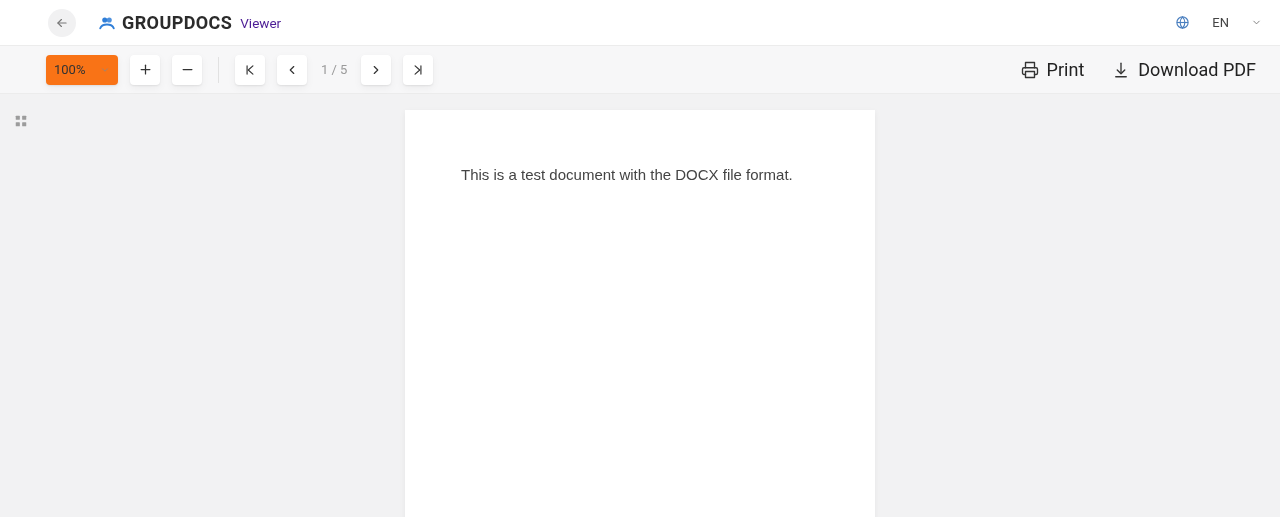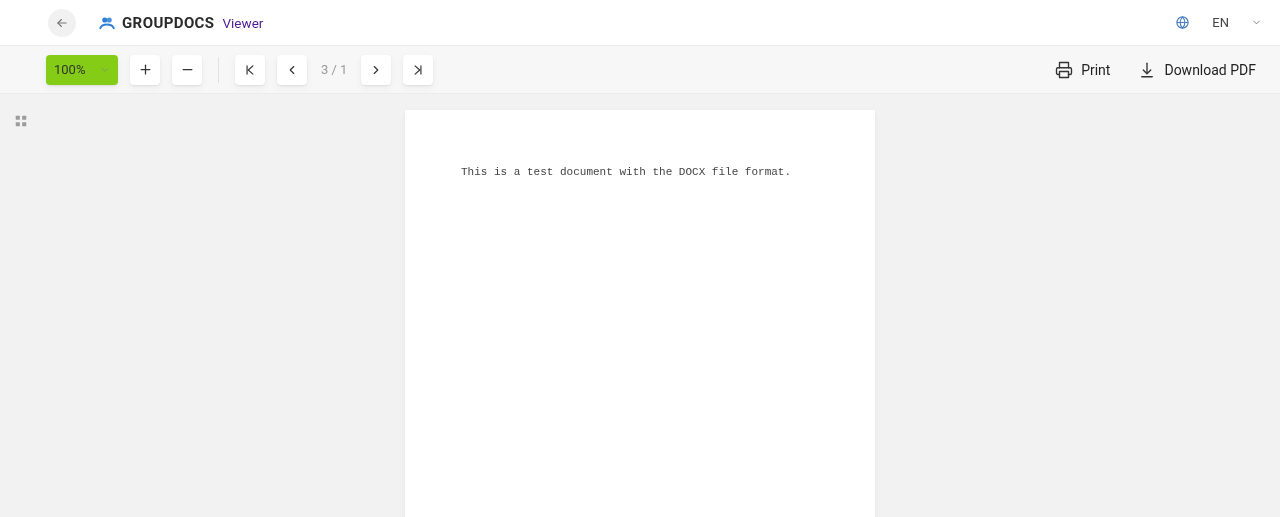--- a/index.html
+++ b/index.html
@@ -31,21 +31,21 @@
     margin-left: 38px;
     cursor: pointer;
   }
   .logo-block {
     display: flex;
     align-items: center;
     margin-left: 22px;
   }
   .logo-svg { width: 18px; height: 18px; }
   .brand-name {
-    font-size: 15px;
+    font-size: 18px;
     font-weight: 700;
     letter-spacing: 0.4px;
     margin-left: 6px;
     color: #2b2b2b;
   }
   .app-name {
     font-size: 13.5px;
     font-weight: 400;
     color: #4c1d95;
     margin-left: 8px;
@@ -75,21 +75,21 @@
     border-radius: 4px;
     display: flex;
     align-items: center;
     justify-content: center;
     cursor: pointer;
     box-shadow: 0 1px 2px rgba(0,0,0,0.07), 0 3px 8px rgba(0,0,0,0.05);
   }
   .zoom-select {
     height: 30px;
     width: 72px;
-    background: #84cc16;
+    background: #f97316;
     border-radius: 4px;
     box-shadow: 0 1px 2px rgba(0,0,0,0.07), 0 3px 8px rgba(0,0,0,0.05);
     display: flex;
     align-items: center;
     justify-content: space-between;
     padding: 0 8px;
     cursor: pointer;
     font-size: 13px;
     color: #333;
   }
@@ -104,21 +104,21 @@
     font-size: 13px;
     color: #9a9a9a;
     margin: 0 14px;
   }
   .toolbar-spacer { flex: 1; }
   .action-btn {
     display: flex;
     align-items: center;
     gap: 8px;
     cursor: pointer;
-    font-size: 14px;
+    font-size: 18px;
     color: #222;
     margin-left: 28px;
   }
   
   .viewport {
     position: relative;
     height: calc(517px - 46px - 48px);
     width: 100%;
     overflow: hidden;
   }
@@ -137,23 +137,23 @@
     padding-top: 16px;
   }
   .page {
     width: 470px;
     min-height: 640px;
     background: #ffffff;
     box-shadow: 0 2px 6px rgba(0,0,0,0.06);
     padding: 56px 56px;
   }
   .page-text {
-    font-size: 11px;
+    font-size: 15px;
     color: #444;
-    font-family: Liberation Mono, monospace;
+    font-family: Liberation Sans, sans-serif;
   }
   svg { display: block; }
 </style>
 </head>
 <body>
 
 <div class="header">
   <div class="back-btn">
     <span>
       <svg width="14" height="14" viewBox="0 0 24 24" fill="none" stroke="#777" stroke-width="2" stroke-linecap="round" stroke-linejoin="round">
@@ -227,21 +227,21 @@
     </span>
   </div>
   <div class="toolbar-gap-s"></div>
   <div class="btn">
     <span>
       <svg width="14" height="14" viewBox="0 0 24 24" fill="none" stroke="#333" stroke-width="2" stroke-linecap="round" stroke-linejoin="round">
           <polyline points="15 18 9 12 15 6"></polyline>
         </svg>
     </span>
   </div>
-  <span class="page-indicator">3 / 1</span>
+  <span class="page-indicator">1 / 5</span>
   <div class="btn">
     <span>
       <svg width="14" height="14" viewBox="0 0 24 24" fill="none" stroke="#333" stroke-width="2" stroke-linecap="round" stroke-linejoin="round">
           <polyline points="9 18 15 12 9 6"></polyline>
         </svg>
     </span>
   </div>
   <div class="toolbar-gap-s"></div>
   <div class="btn">
     <span>

